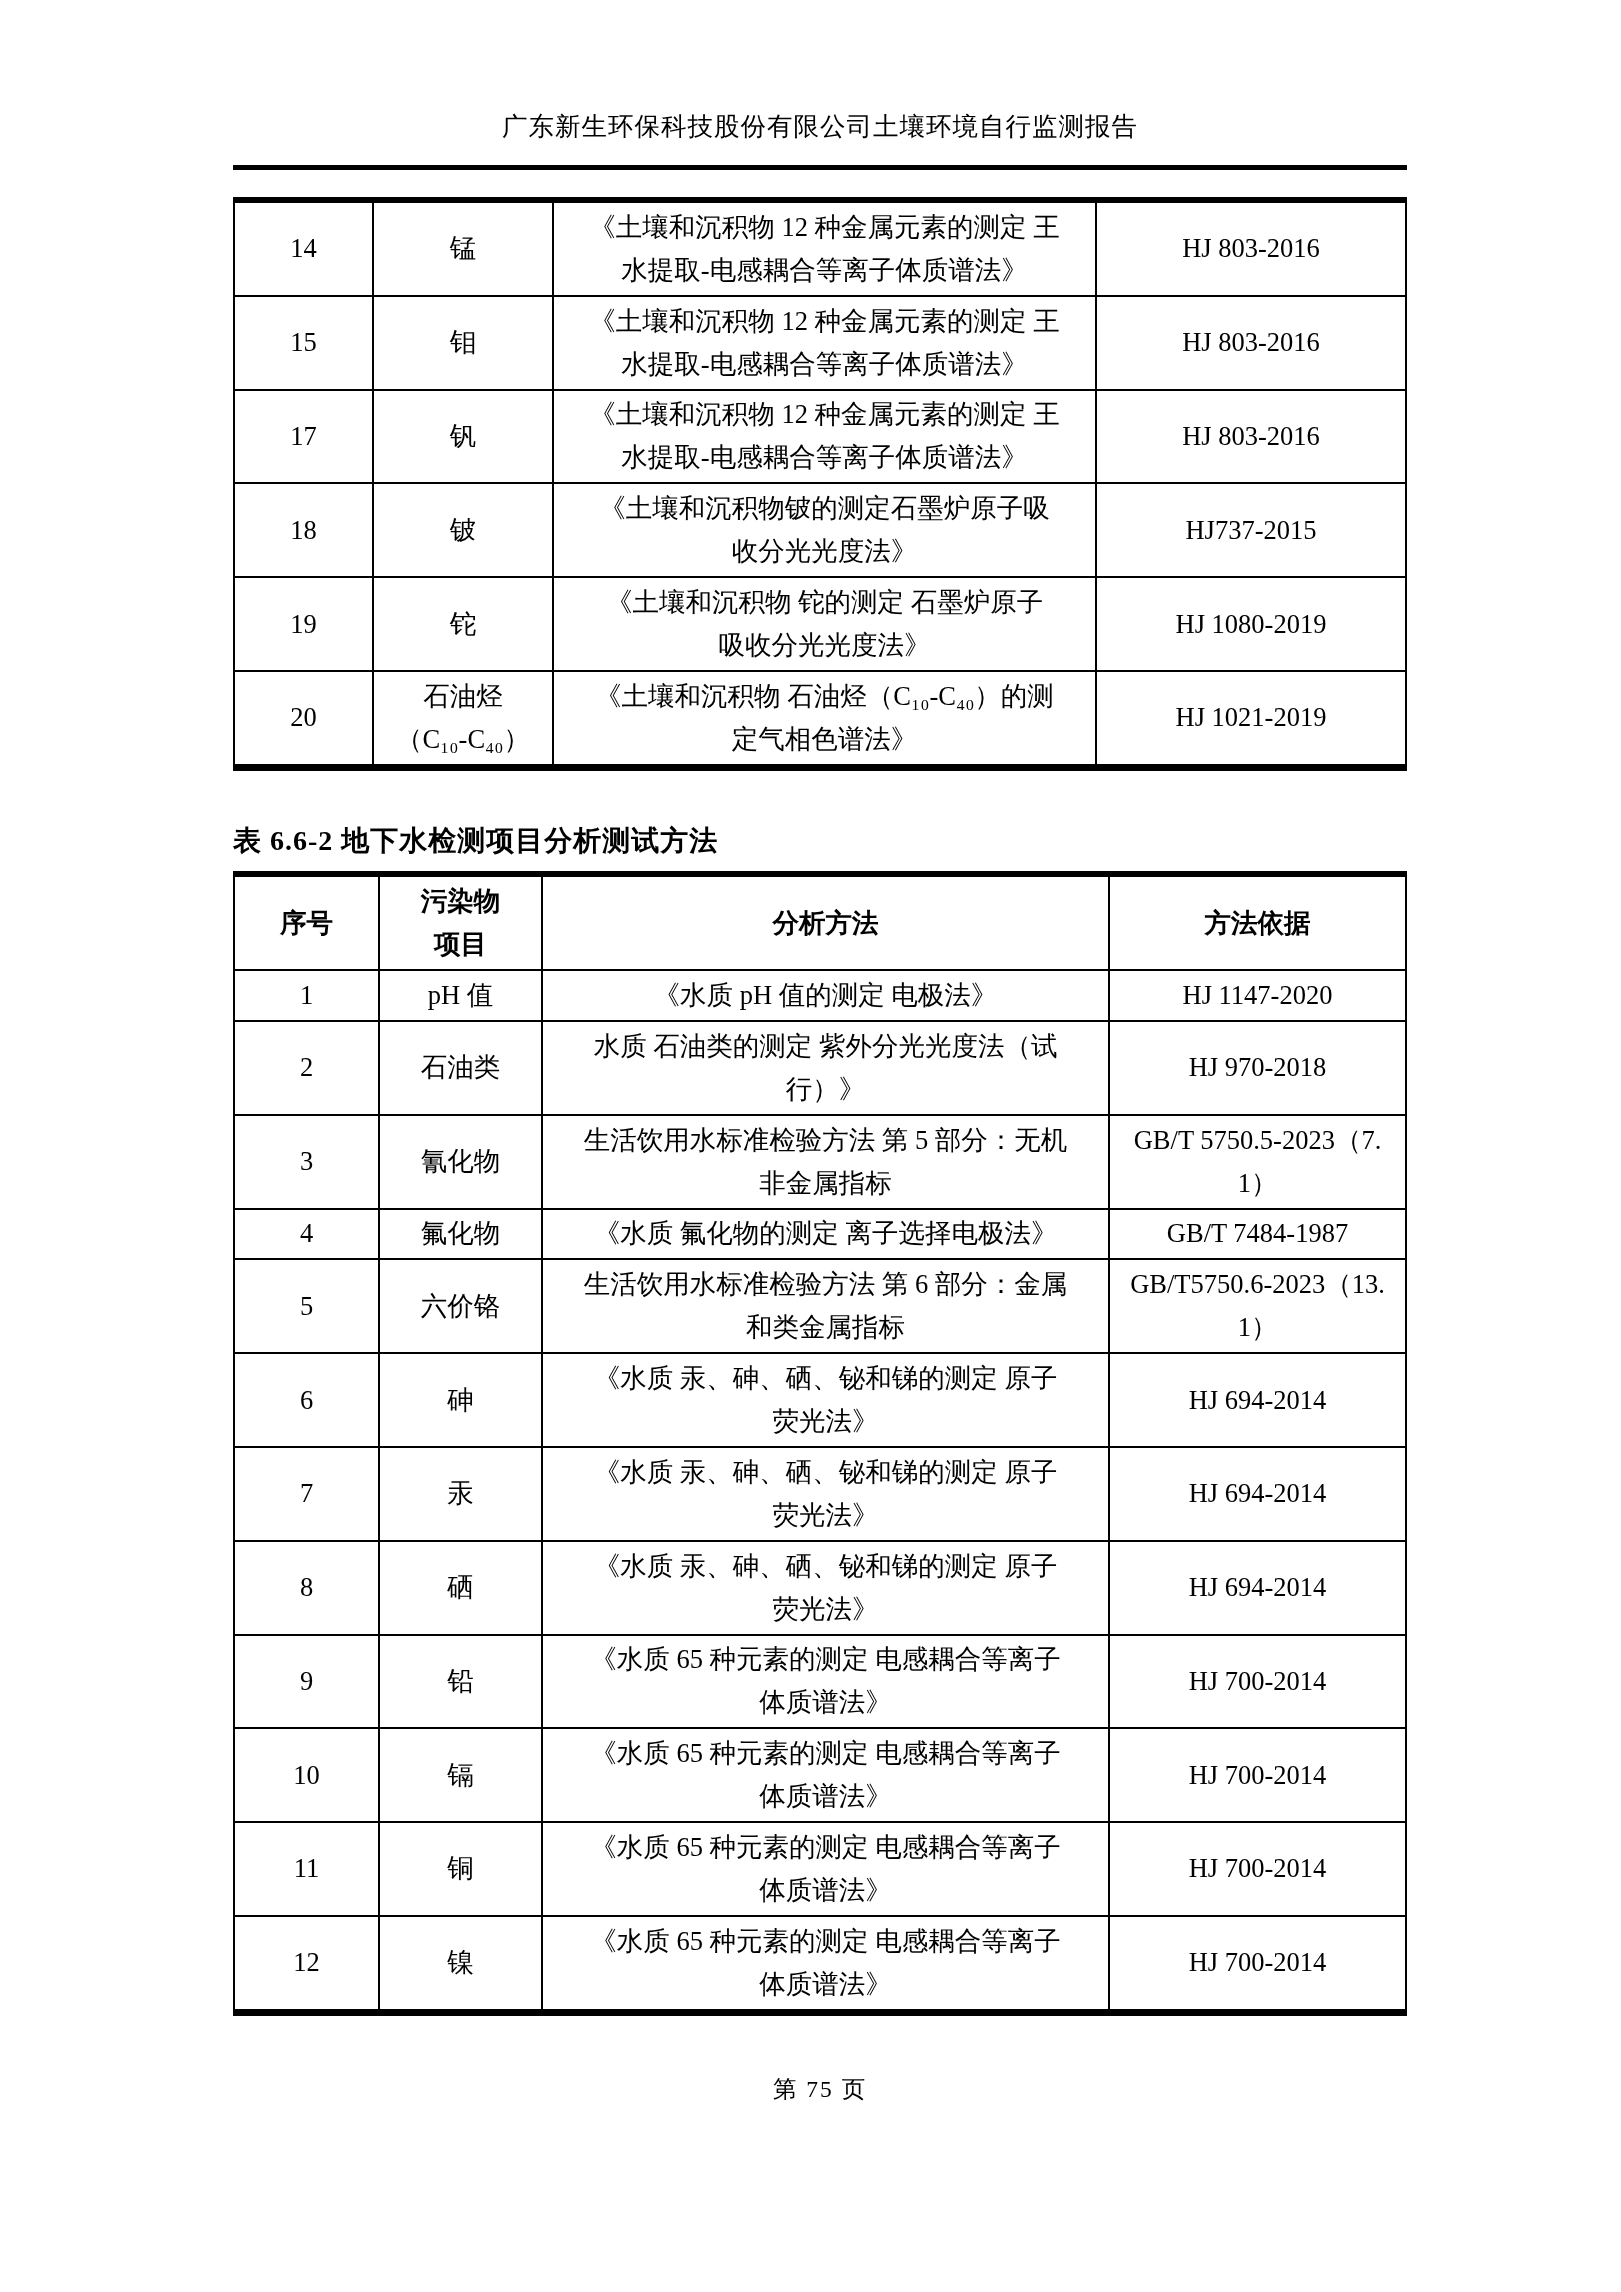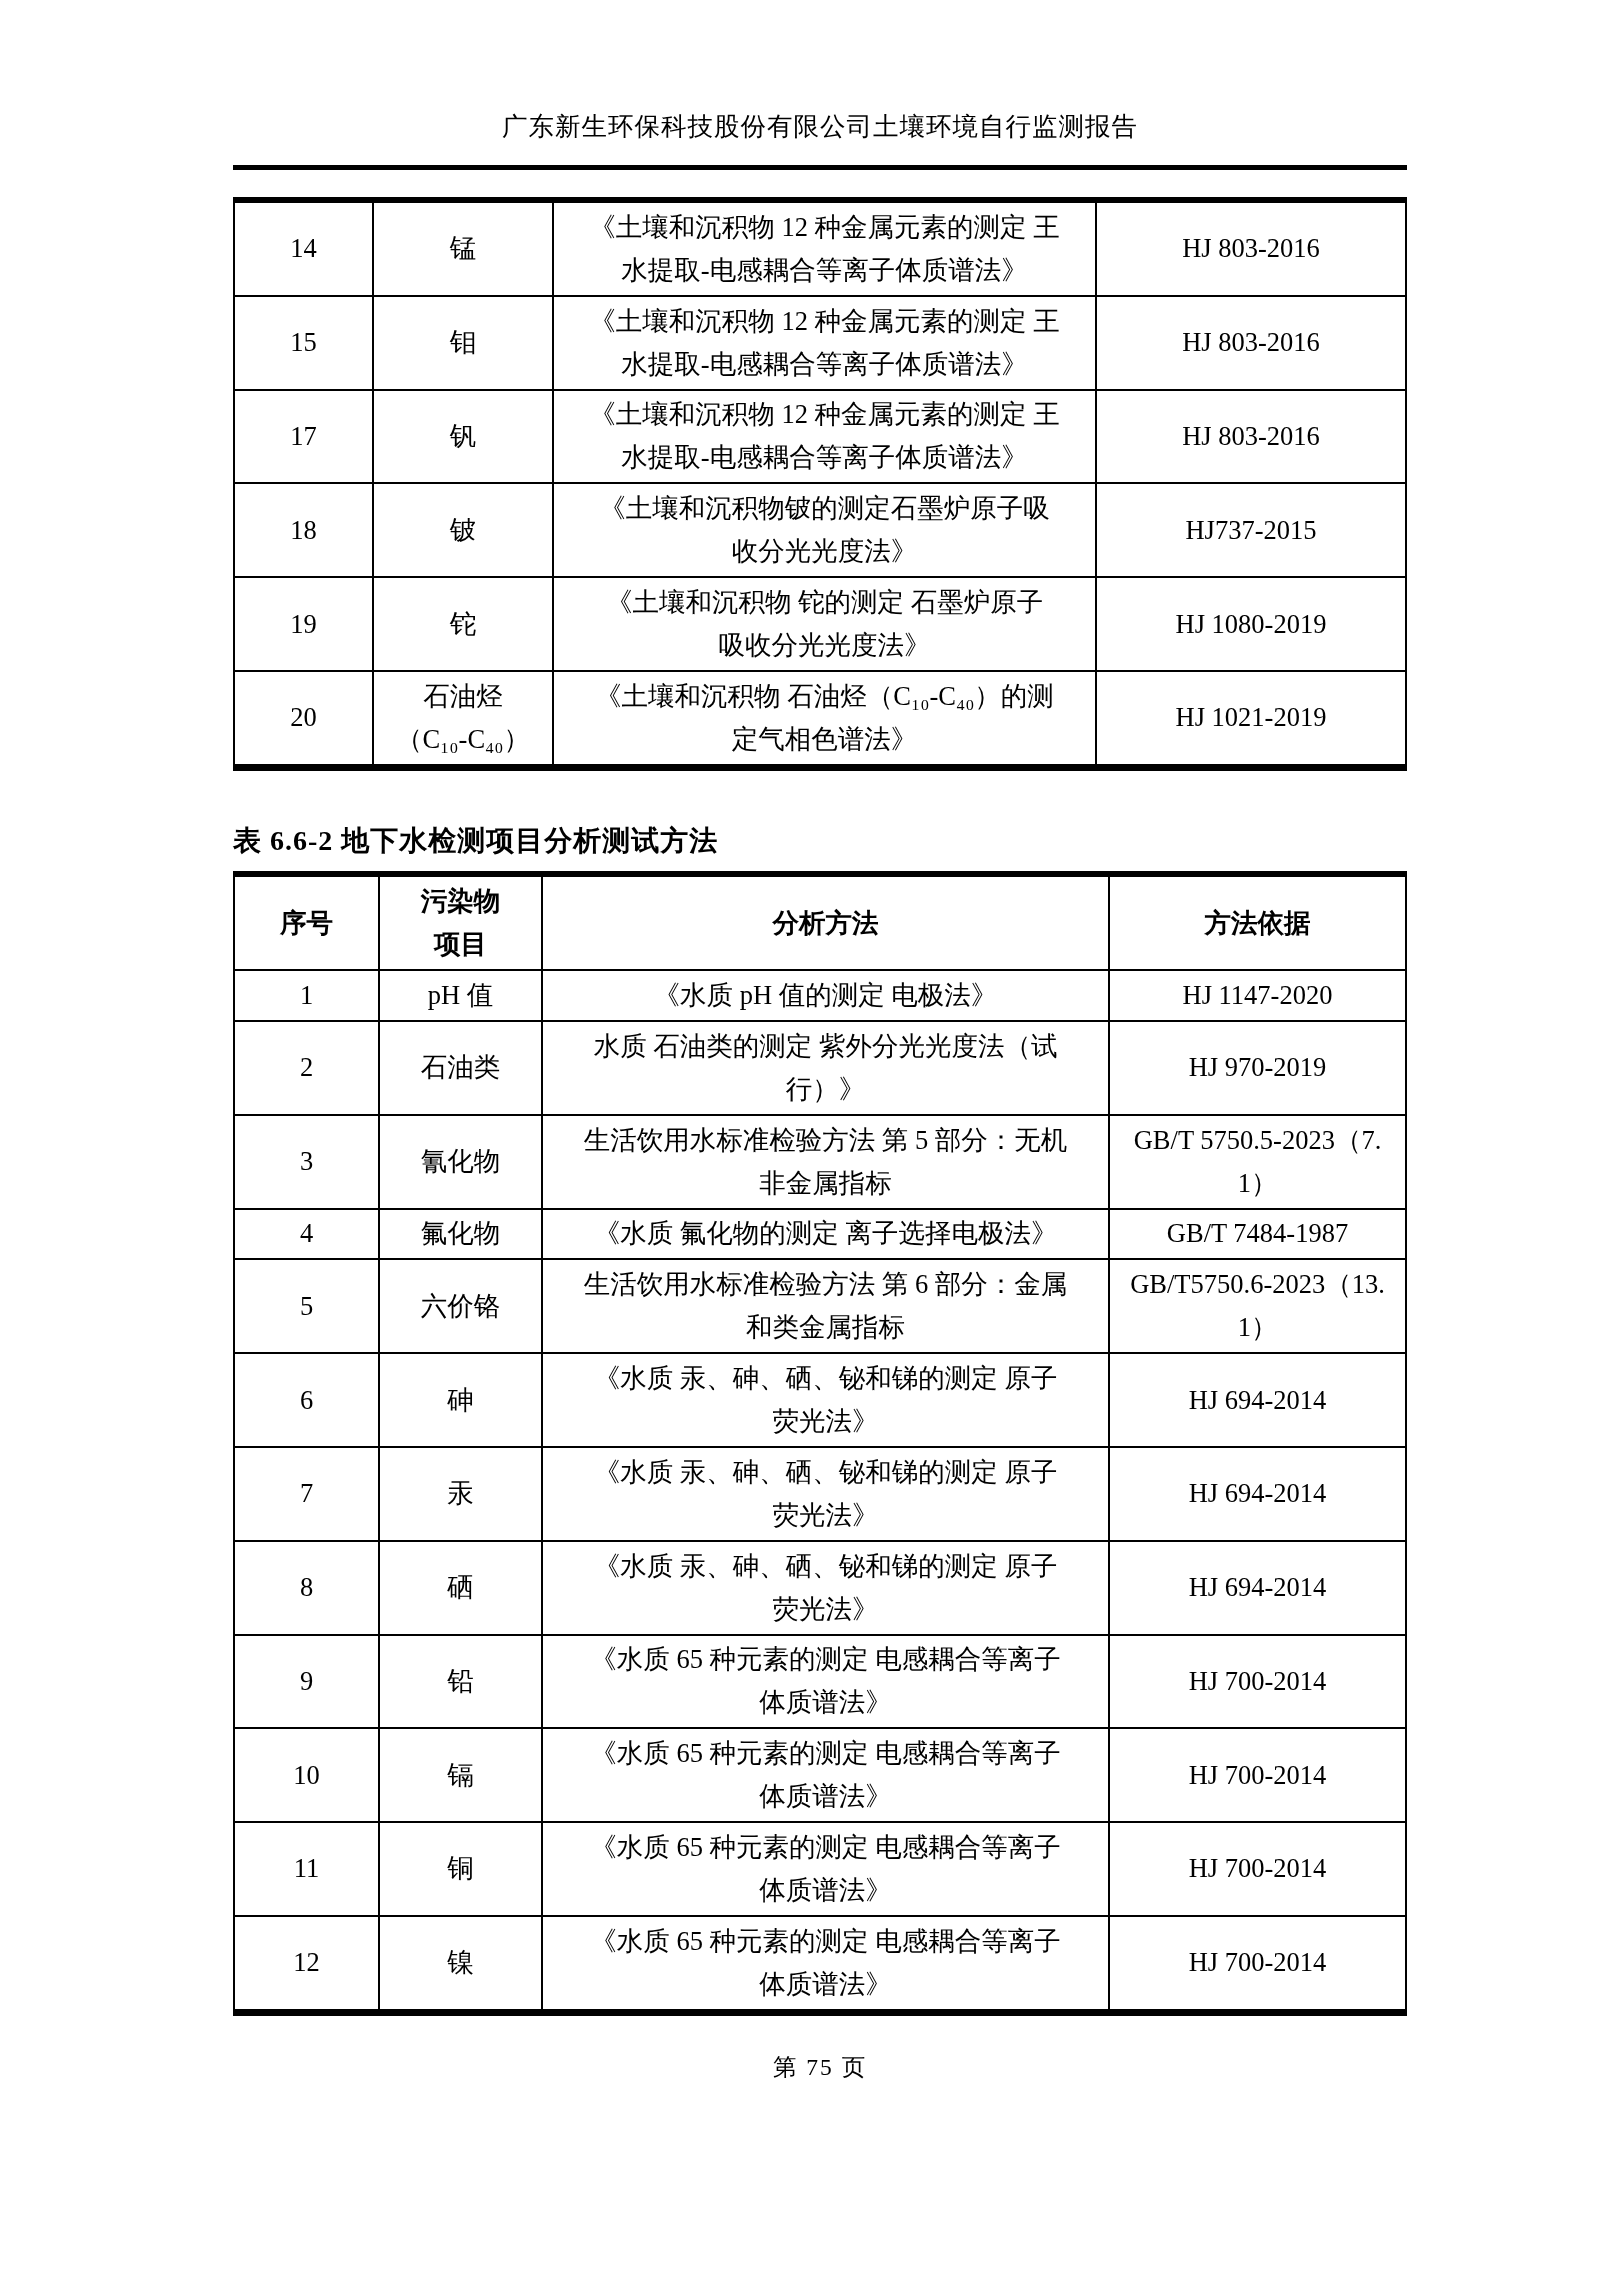--- a/index.html
+++ b/index.html
@@ -62,21 +62,21 @@
   .tbl-title {
     margin-top: 51px;
     margin-bottom: 11.8px;
     text-align: left;
     font-size: 28px;
     font-weight: bold;
     letter-spacing: 1px;
     white-space: pre-line;
   }
   .footer {
-    margin-top: 35px;
+    margin-top: 57px;
     text-align: center;
     font-size: 23.5px;
     letter-spacing: 2px;
   }
 </style>
 </head>
 <body>
 
 <div class="page">
   <div class="content">
@@ -161,21 +161,21 @@
             <td>1</td>
             <td>pH 值</td>
             <td>《水质 pH 值的测定 电极法》</td>
             <td>HJ 1147-2020</td>
           </tr>
           <tr>
             <td>2</td>
             <td>石油类</td>
             <td>水质 石油类的测定 紫外分光光度法（试
 行）》</td>
-            <td>HJ 970-2019</td>
+            <td>HJ 970-2018</td>
           </tr>
           <tr>
             <td>3</td>
             <td>氰化物</td>
             <td>生活饮用水标准检验方法 第 5 部分：无机
 非金属指标</td>
             <td>GB/T 5750.5-2023（7.
 1）</td>
           </tr>
           <tr>

